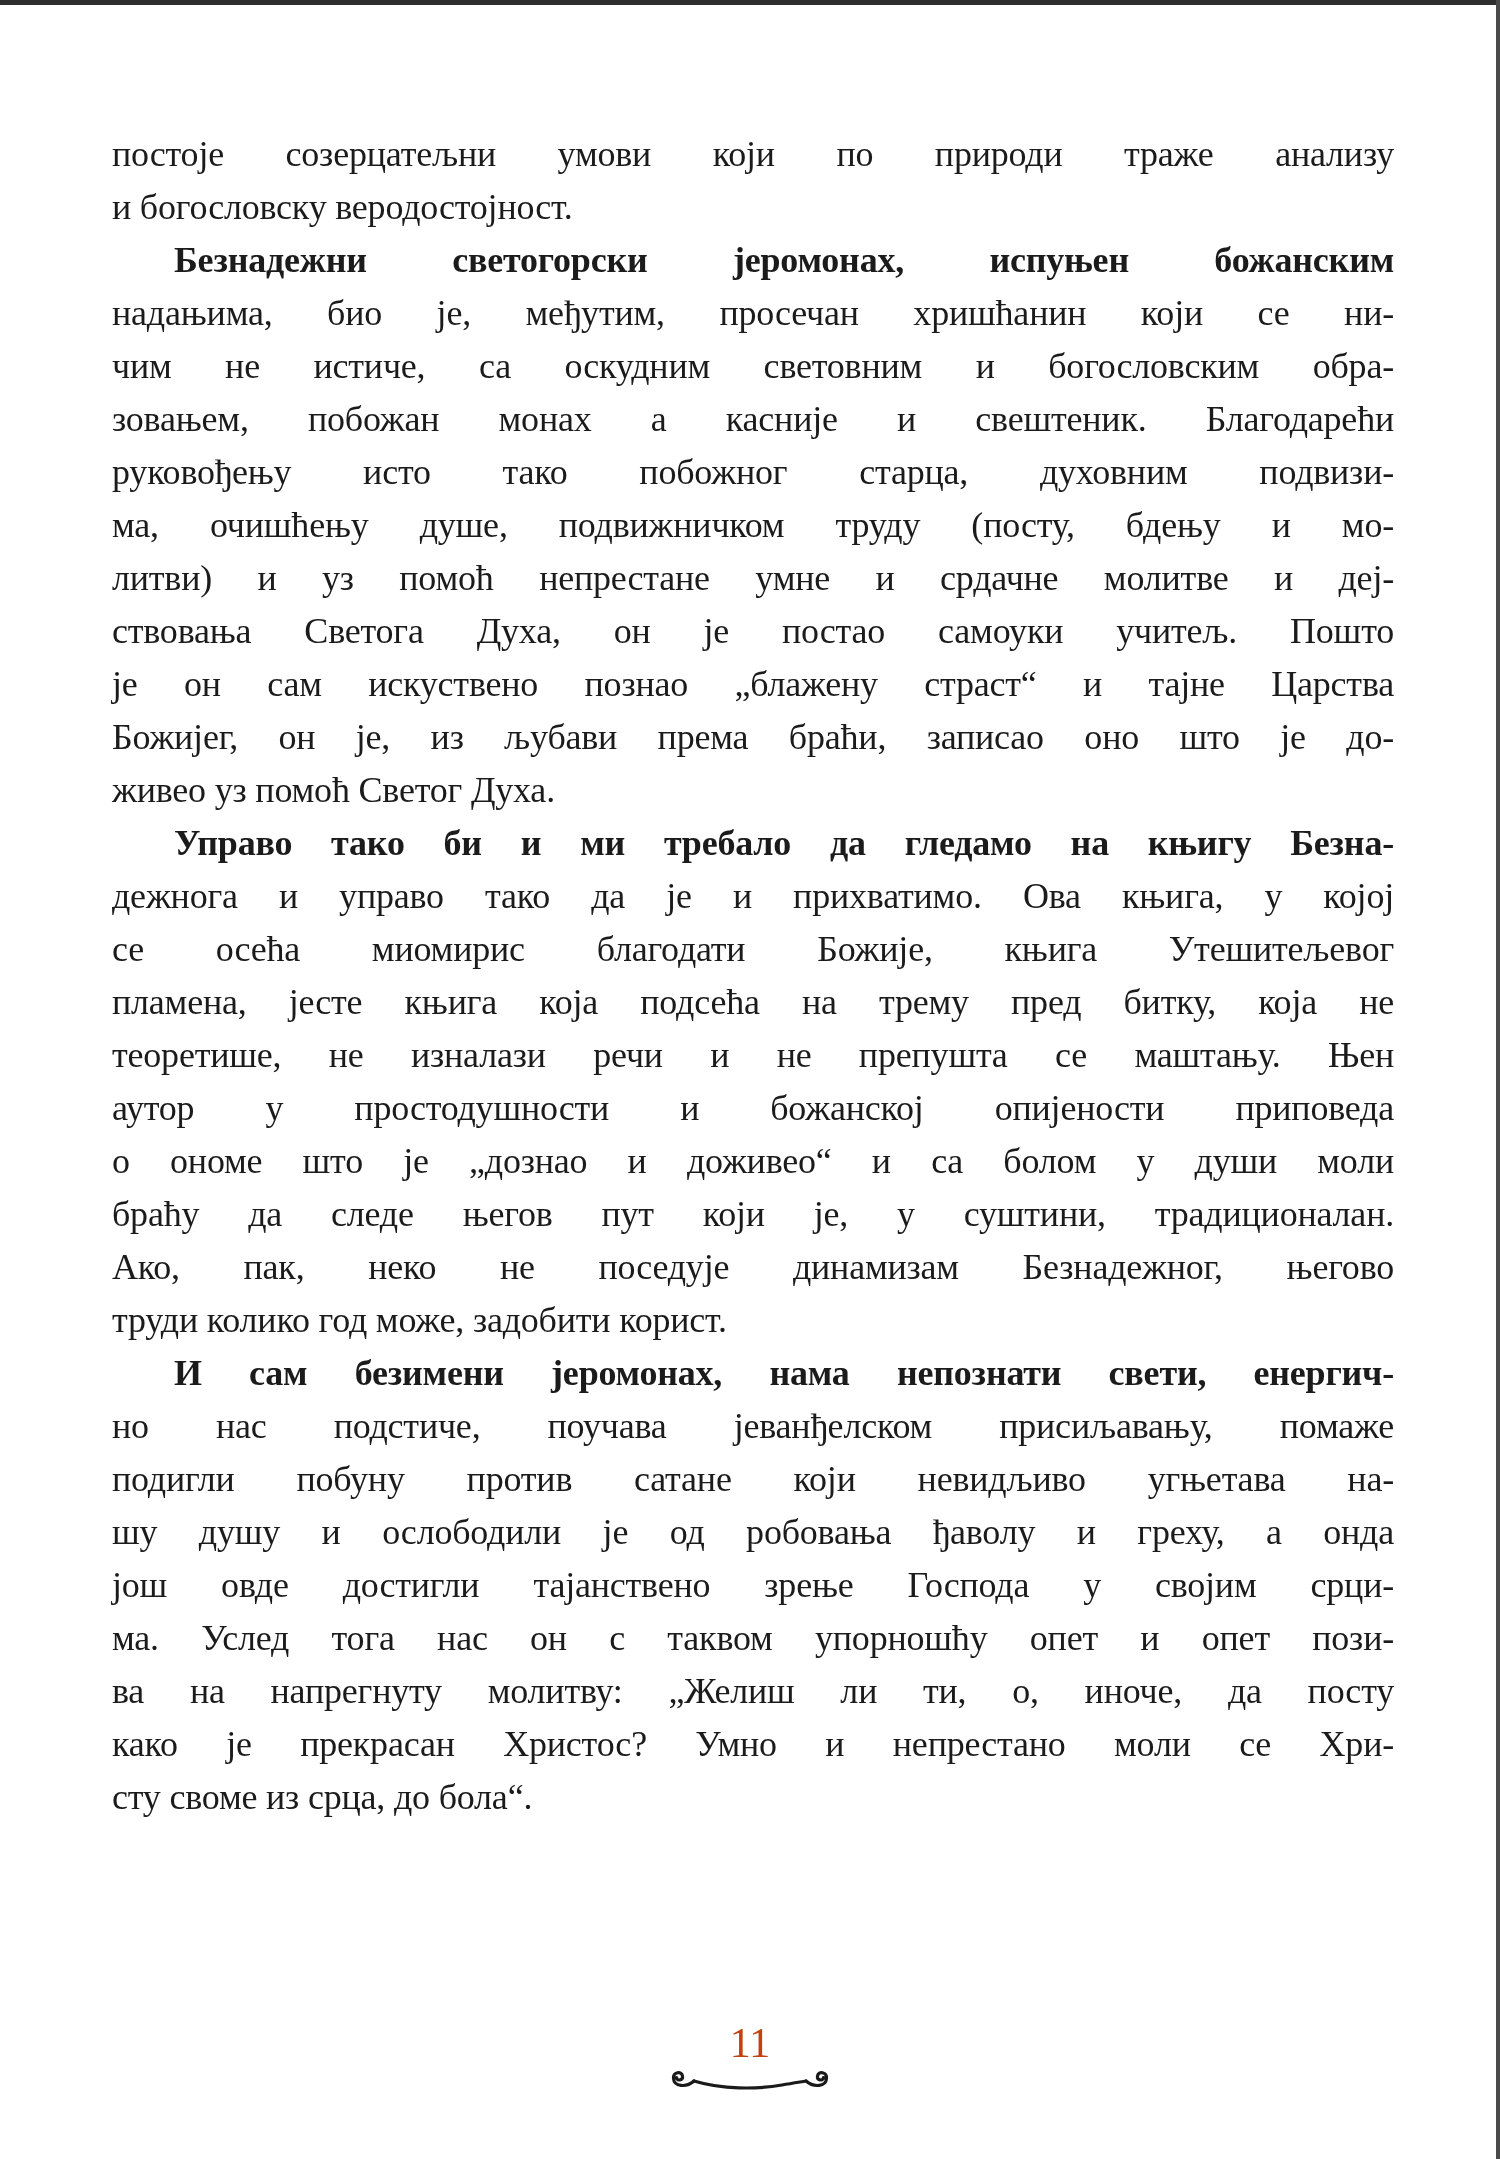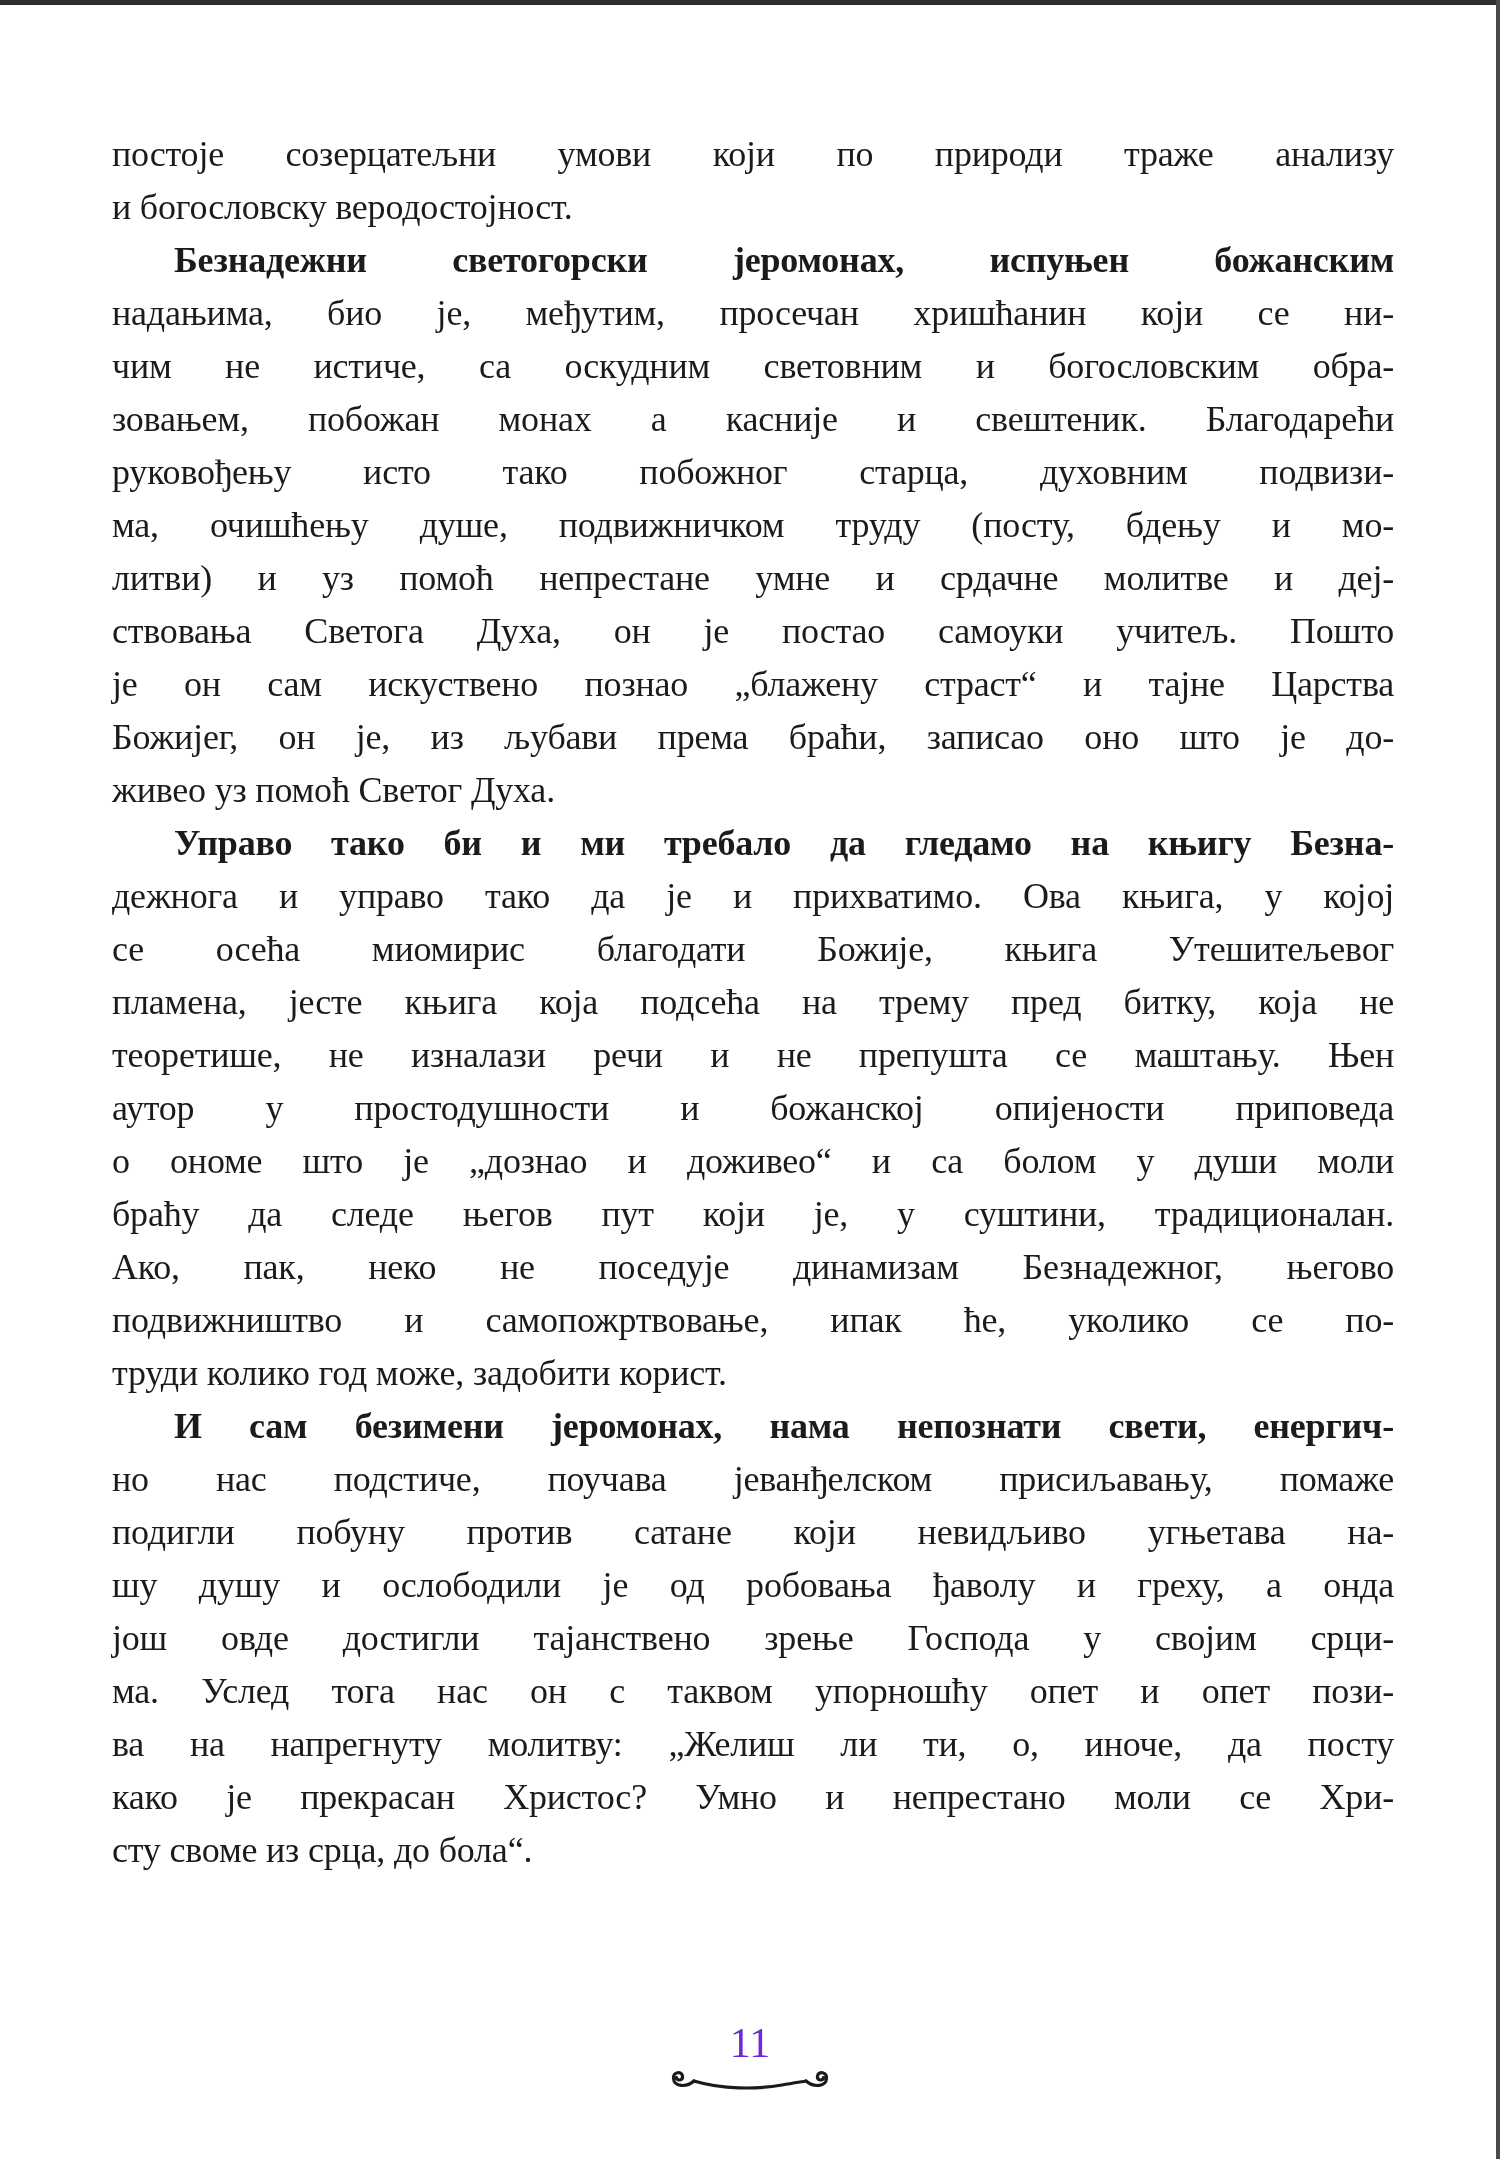--- a/index.html
+++ b/index.html
@@ -45,21 +45,21 @@
     top: 2022px;
     left: 0;
     width: 100%;
     display: flex;
     flex-direction: column;
     align-items: center;
   }
   .folio-number {
     font-size: 42px;
     line-height: 1;
-    color: #6d28d9;
+    color: #c2410c;
   }
   .folio-ornament { margin-top: -8px; }
   .folio-ornament svg { display: block; }
 </style>
 </head>
 <body>
 
 <div class="page">
 
   <div class="scan-edge-top"></div>
@@ -89,21 +89,20 @@
     <div class="para">
       <div class="line indent">Управо тако би и ми требало да гледамо на књигу Безна-</div>
       <div class="line">дежнога и управо тако да је и прихватимо. Ова књига, у којој</div>
       <div class="line">се осећа миомирис благодати Божије, књига Утешитељевог</div>
       <div class="line">пламена, јесте књига која подсећа на трему пред битку, која не</div>
       <div class="line">теоретише, не изналази речи и не препушта се маштању. Њен</div>
       <div class="line">аутор у простодушности и божанској опијености приповеда</div>
       <div class="line">о ономе што је „дознао и доживео“ и са болом у души моли</div>
       <div class="line">браћу да следе његов пут који је, у суштини, традиционалан.</div>
       <div class="line">Ако, пак, неко не поседује динамизам Безнадежног, његово</div>
-      <div class="line">подвижништво и самопожртвовање, ипак ће, уколико се по-</div>
       <div class="line par-end">труди колико год може, задобити корист.</div>
     </div>
 
     <div class="para">
       <div class="line indent">И сам безимени јеромонах, нама непознати свети, енергич-</div>
       <div class="line">но нас подстиче, поучава јеванђелском присиљавању, помаже</div>
       <div class="line">подигли побуну против сатане који невидљиво угњетава на-</div>
       <div class="line">шу душу и ослободили је од робовања ђаволу и греху, а онда</div>
       <div class="line">још овде достигли тајанствено зрење Господа у својим срци-</div>
       <div class="line">ма. Услед тога нас он с таквом упорношћу опет и опет пози-</div>

